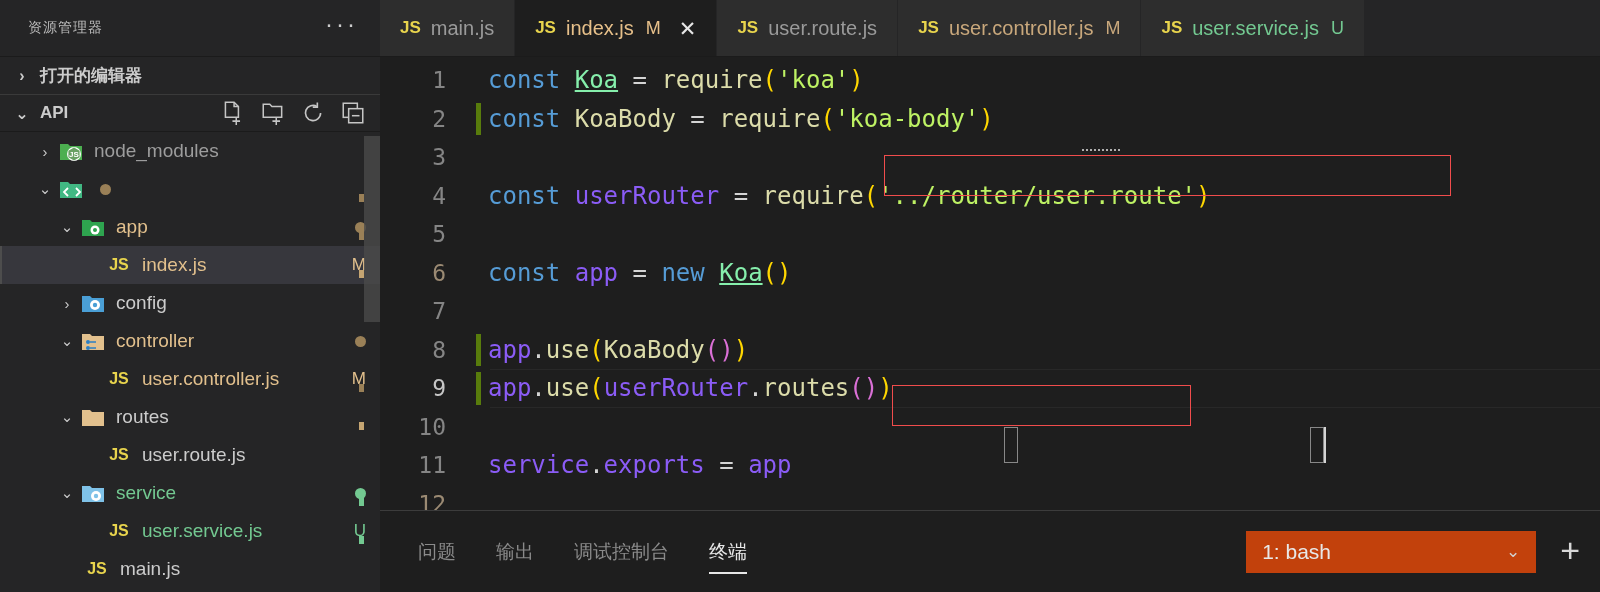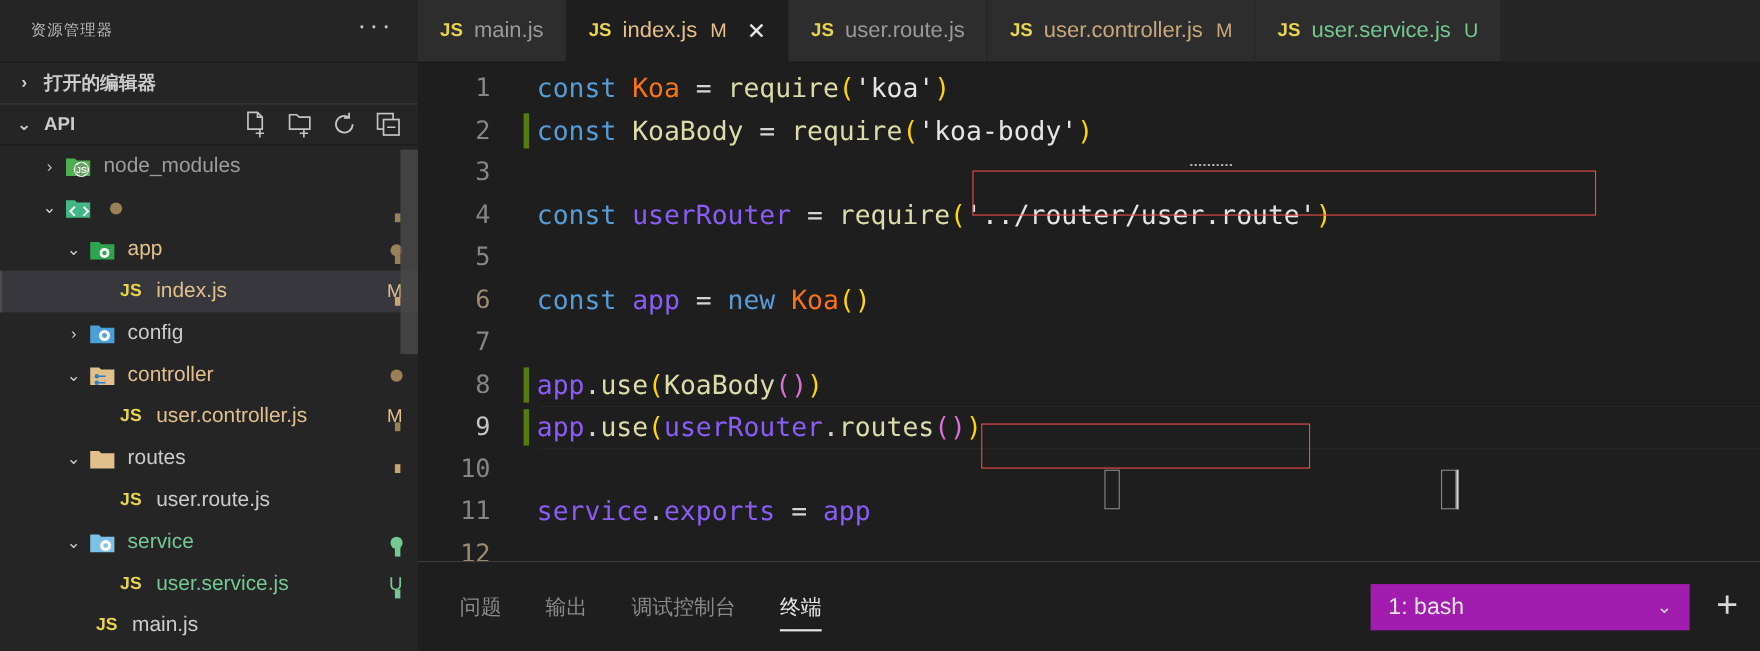--- a/index.html
+++ b/index.html
@@ -119,24 +119,24 @@
   }
   .ctext{padding-left:16px;position:relative;}
   .cur-line-border{
     position:absolute;left:110px;right:0;top:0;bottom:0;
     border-top:1px solid #282828;border-bottom:1px solid #282828;
     pointer-events:none;
   }
 
   
   .t-kw{color:#569cd6;}
-  .t-cls{color:#f97316;}
+  .t-cls{color:#86efac;text-decoration:underline;}
   .t-var{color:#8b5cf6;}
   .t-fn{color:#dcdcaa;}
-  .t-str{color:#e5e5e5;}
+  .t-str{color:#bef264;}
   .t-op{color:#d4d4d4;}
   .t-punc{color:#ffd700;}
   .t-punc2{color:#da70d6;}
   .t-plain{color:#d4d4d4;}
 
   .redbox{
     position:absolute;border:1.5px solid #f14c4c;box-sizing:border-box;
     pointer-events:none;z-index:6;
   }
   .dotted-under{
@@ -159,21 +159,21 @@
   .ptab{
     font-size:19px;color:#8a8a8a;cursor:pointer;position:relative;
     height:100%;display:flex;align-items:center;padding:0 2px;
   }
   .ptab.active{color:#e7e7e7;}
   .ptab.active:after{
     content:"";position:absolute;left:2px;right:2px;bottom:18px;height:2px;background:#e7e7e7;
   }
   .pright{display:flex;align-items:center;gap:18px;}
   .term-select{
-    width:290px;height:42px;background:#a21caf;color:#e8e8e8;
+    width:290px;height:42px;background:#c2410c;color:#e8e8e8;
     display:flex;align-items:center;justify-content:space-between;
     padding:0 16px;box-sizing:border-box;font-size:21px;cursor:pointer;
   }
   .term-select .chevd{font-size:17px;color:#d0d0d0;}
   .plus{
     font-size:34px;color:#d8d8d8;line-height:1;cursor:pointer;padding:0 6px 4px 6px;
     font-weight:300;
   }
 </style>
 </head>

